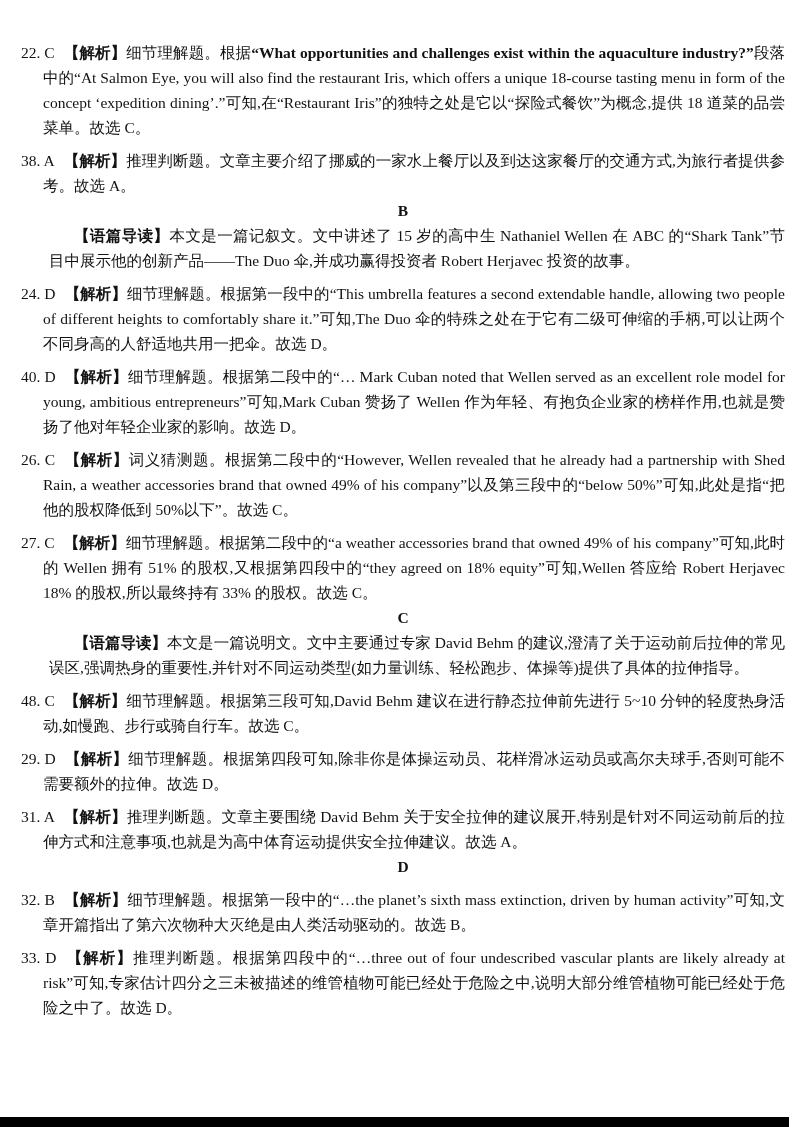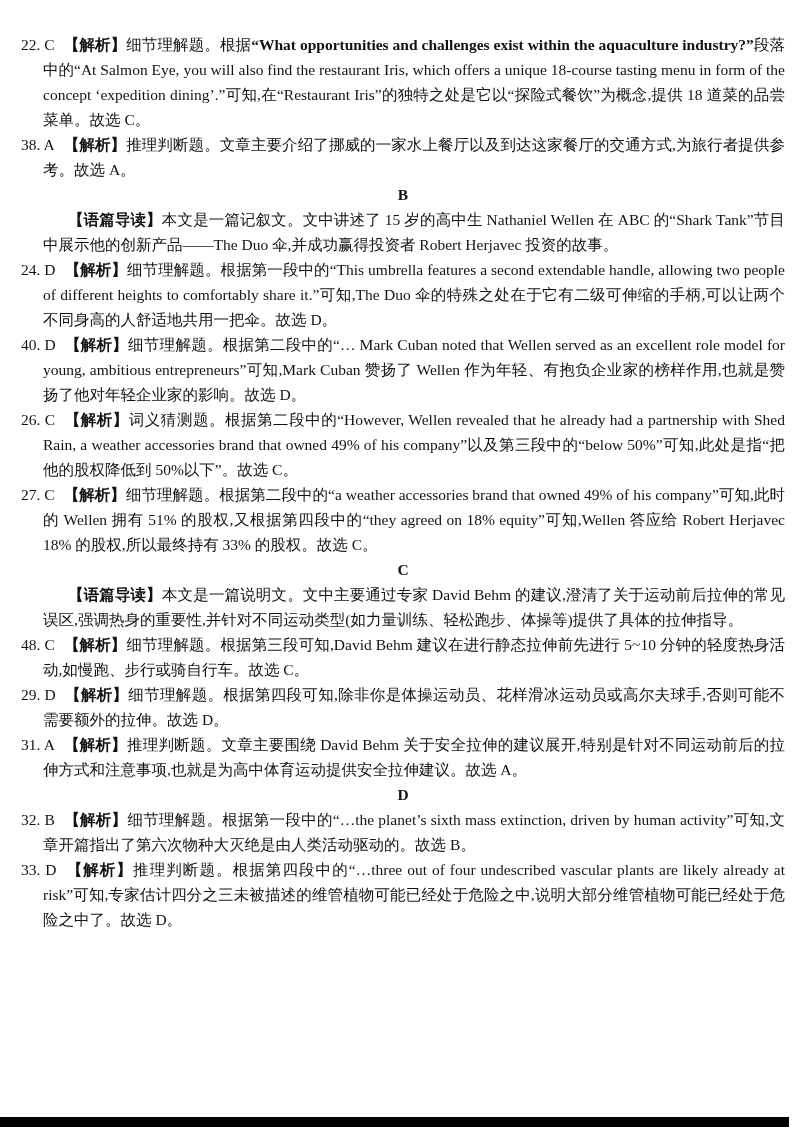--- a/index.html
+++ b/index.html
@@ -14,23 +14,24 @@
     line-height: 25px;
     color: #121212;
   }
   .doc {
     padding: 32px 15px 0 21px;
     text-align: justify;
   }
   p.item {
     padding-left: 22px;
     text-indent: -22px;
+    margin-top: 8px;
   }
   p.intro {
-    margin-left: 22px;
+    margin-left: 28px;
     text-indent: 25px;
   }
   .section-letter {
     text-align: center;
     font-weight: 700;
   }
   .qnum { margin-right: 9px; }
   .b { font-weight: 700; }
   .bottom-bar {
     position: absolute;

